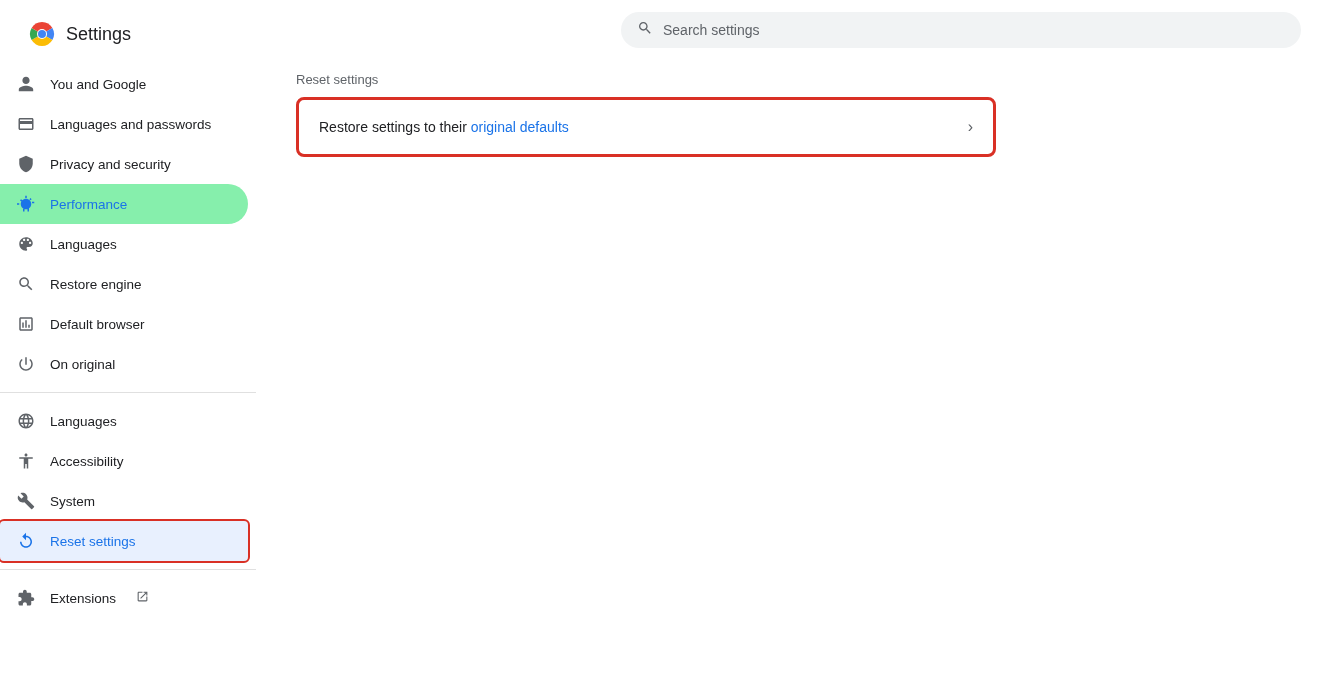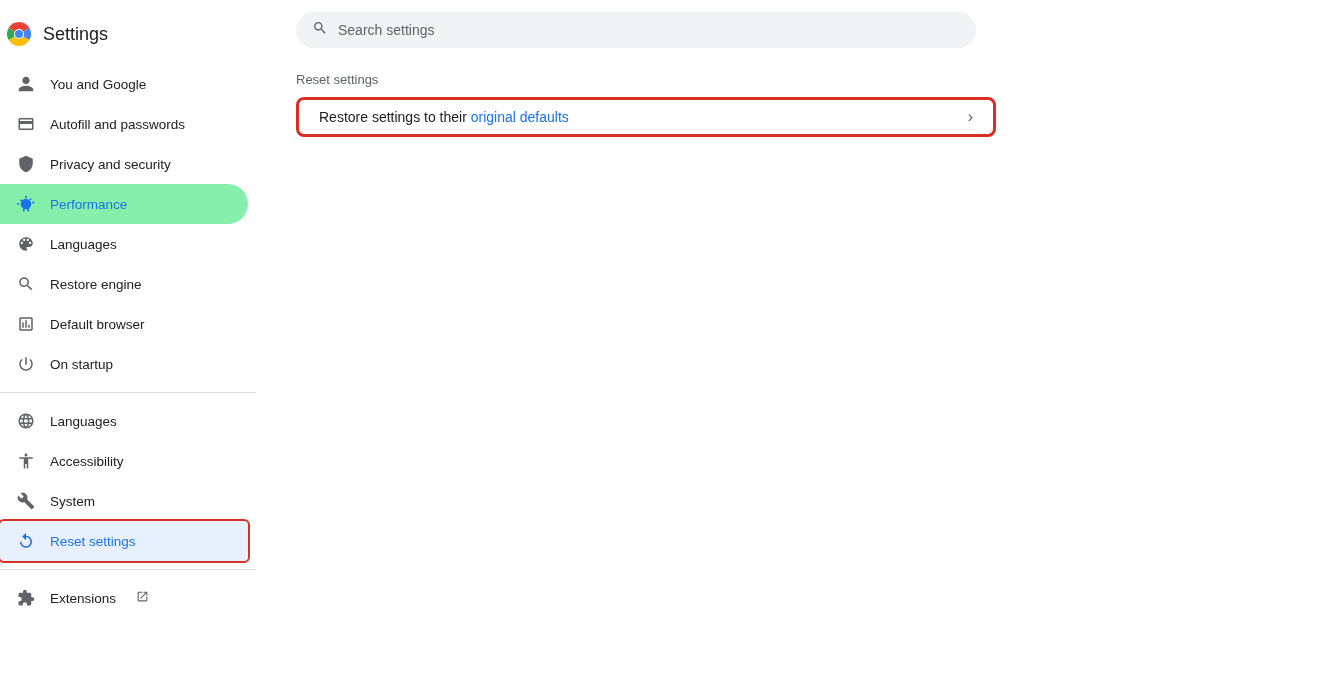--- a/index.html
+++ b/index.html
@@ -21,21 +21,21 @@
       border-right: none;
       padding: 8px 0;
       overflow-y: auto;
       display: flex;
       flex-direction: column;
     }
 
     .sidebar-header {
       display: flex;
       align-items: center;
-      padding: 12px 16px 16px 5px;
+      padding: 12px 16px 16px 28px;
       gap: 10px;
     }
 
     .chrome-logo {
       width: 28px;
       height: 28px;
       flex-shrink: 0;
     }
 
     .sidebar-title {
@@ -102,21 +102,21 @@
     .main {
       flex: 1;
       padding: 0 40px;
       overflow-y: auto;
       background: #fff;
     }
 
     .search-bar-container {
       padding: 12px 0 24px 0;
       display: flex;
-      justify-content: flex-start;
+      justify-content: flex-end;
     }
 
     .search-bar {
       width: 680px;
       max-width: 100%;
       display: flex;
       align-items: center;
       background: #f1f3f4;
       border-radius: 24px;
       padding: 8px 16px;
@@ -152,21 +152,21 @@
       border: 3px solid #d93025;
       border-radius: 8px;
       background: #fff;
       max-width: 700px;
     }
 
     .reset-card-item {
       display: flex;
       align-items: center;
       justify-content: space-between;
-      padding: 8px 20px;
+      padding: 18px 20px;
       cursor: pointer;
     }
 
     .reset-card-text {
       font-size: 14px;
       color: #202124;
     }
 
     .reset-card-text .link-blue {
       color: #1a73e8;
@@ -221,21 +221,21 @@
     </span>
     <span>You and Google</span>
   </div>
 
   <div class="sidebar-item">
     <span class="item-icon">
       <svg width="18" height="18" viewBox="0 0 24 24" fill="currentColor">
           <path d="M20 4H4c-1.1 0-2 .9-2 2v12c0 1.1.9 2 2 2h16c1.1 0 2-.9 2-2V6c0-1.1-.9-2-2-2zm0 14H4v-6h16v6zm0-10H4V6h16v2z"></path>
         </svg>
     </span>
-    <span>Autofill and passwords</span>
+    <span>Languages and passwords</span>
   </div>
 
   <div class="sidebar-item">
     <span class="item-icon">
       <svg width="18" height="18" viewBox="0 0 24 24" fill="currentColor">
           <path d="M12 1L3 5v6c0 5.55 3.84 10.74 9 12 5.16-1.26 9-6.45 9-12V5l-9-4z"></path>
         </svg>
     </span>
     <span>Privacy and security</span>
   </div>
@@ -275,21 +275,21 @@
     </span>
     <span>Default browser</span>
   </div>
 
   <div class="sidebar-item">
     <span class="item-icon">
       <svg width="18" height="18" viewBox="0 0 24 24" fill="currentColor">
           <path d="M13 3h-2v10h2V3zm4.83 2.17l-1.42 1.42C17.99 7.86 19 9.81 19 12c0 3.87-3.13 7-7 7s-7-3.13-7-7c0-2.19 1.01-4.14 2.58-5.42L6.17 5.17C4.23 6.82 3 9.26 3 12c0 4.97 4.03 9 9 9s9-4.03 9-9c0-2.74-1.23-5.18-3.17-6.83z"></path>
         </svg>
     </span>
-    <span>On startup</span>
+    <span>On original</span>
   </div>
 
   <div class="divider"></div>
 
   <div class="sidebar-item">
     <span class="item-icon">
       <svg width="18" height="18" viewBox="0 0 24 24" fill="currentColor">
           <path d="M11.99 2C6.47 2 2 6.48 2 12s4.47 10 9.99 10C17.52 22 22 17.52 22 12S17.52 2 11.99 2zm6.93 6h-2.95c-.32-1.25-.78-2.45-1.38-3.56 1.84.63 3.37 1.91 4.33 3.56zM12 4.04c.83 1.2 1.48 2.53 1.91 3.96h-3.82c.43-1.43 1.08-2.76 1.91-3.96zM4.26 14C4.1 13.36 4 12.69 4 12s.1-1.36.26-2h3.38c-.08.66-.14 1.32-.14 2s.06 1.34.14 2H4.26zm.82 2h2.95c.32 1.25.78 2.45 1.38 3.56-1.84-.63-3.37-1.9-4.33-3.56zm2.95-8H5.08c.96-1.66 2.49-2.93 4.33-3.56C8.81 5.55 8.35 6.75 8.03 8zM12 19.96c-.83-1.2-1.48-2.53-1.91-3.96h3.82c-.43 1.43-1.08 2.76-1.91 3.96zM14.34 14H9.66c-.09-.66-.16-1.32-.16-2s.07-1.35.16-2h4.68c.09.65.16 1.32.16 2s-.07 1.34-.16 2zm.25 5.56c.6-1.11 1.06-2.31 1.38-3.56h2.95c-.96 1.65-2.49 2.93-4.33 3.56zM16.36 14c.08-.66.14-1.32.14-2s-.06-1.34-.14-2h3.38c.16.64.26 1.31.26 2s-.1 1.36-.26 2h-3.38z"></path>
         </svg>
     </span>

